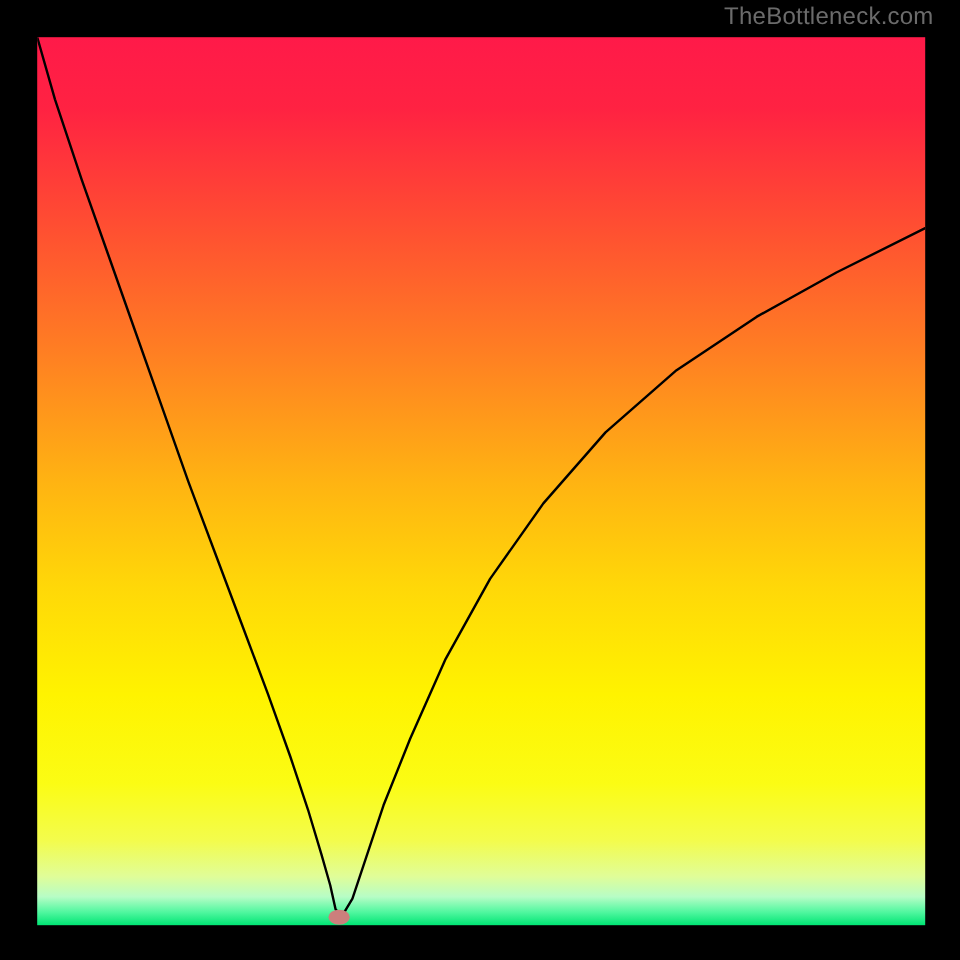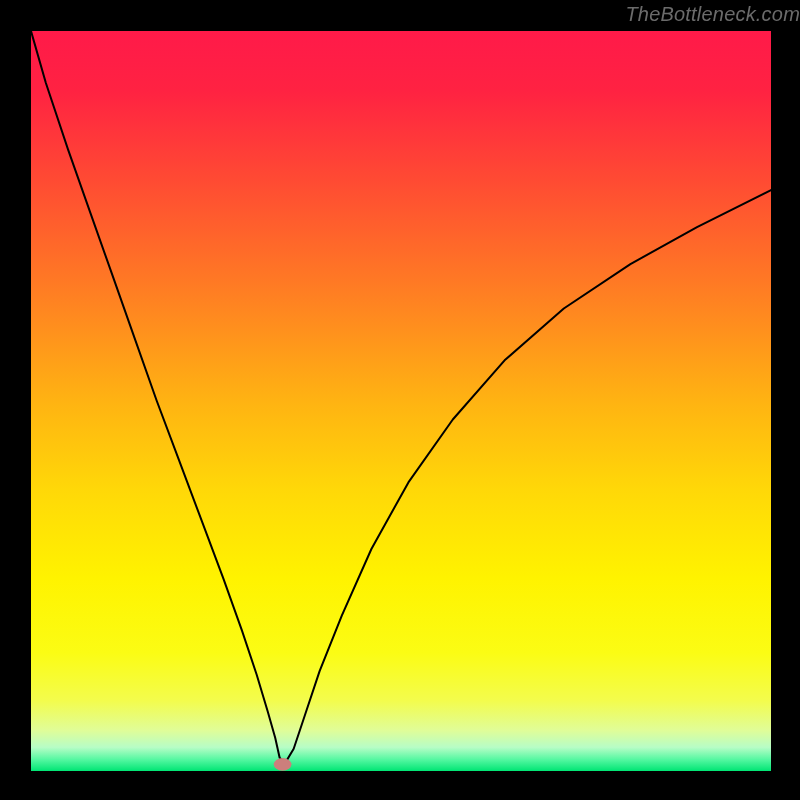--- a/index.html
+++ b/index.html
@@ -43,15 +43,15 @@
 <div class="stage">
 
   <div class="plot-area" id="plot-area" style="left: 31px; top: 31px; width: 740px; height: 740px;">
     <div class="gradient-fill" id="gradient-fill" style="background: linear-gradient(rgb(255, 26, 73) 0%, rgb(255, 34, 66) 8%, rgb(255, 74, 51) 20%, rgb(255, 125, 35) 35%, rgb(255, 179, 18) 50%, rgb(255, 216, 8) 62%, rgb(255, 243, 0) 74%, rgb(251, 252, 20) 84%, rgb(243, 252, 77) 90.5%, rgb(224, 253, 152) 94.5%, rgb(183, 253, 198) 96.8%, rgb(82, 247, 160) 98.5%, rgb(0, 229, 116) 100%);"></div>
     <svg class="curve" id="curve-svg" viewBox="0 0 100 100" preserveAspectRatio="none">
       <path id="curve-path" fill="none" stroke-linecap="round" stroke-linejoin="round" d="M 0.000 0.000 L 2.000 7.000 L 5.000 16.000 L 8.000 24.500 L 11.000 33.000 L 14.000 41.500 L 17.000 50.000 L 20.000 58.000 L 23.000 66.000 L 26.000 74.000 L 28.500 81.000 L 30.500 87.000 L 32.000 92.000 L 33.000 95.500 L 33.600 98.200 L 34.300 99.000 L 35.500 97.000 L 37.000 92.500 L 39.000 86.500 L 42.000 79.000 L 46.000 70.000 L 51.000 61.000 L 57.000 52.500 L 64.000 44.500 L 72.000 37.500 L 81.000 31.500 L 90.000 26.500 L 100.000 21.500" stroke="#000000" stroke-width="0.2703" vector-effect="non-scaling-stroke" style="stroke-width: 2px;"></path>
       <ellipse id="curve-marker" cx="34.000" cy="99.100" rx="1.2" ry="0.85" fill="#cc7f7c"></ellipse>
     </svg>
   </div>
 
-  <div class="watermark" id="watermark" style="right: 0; top: 3px; font-style: italic;">TheBottleneck.com</div>
+  <div class="watermark" id="watermark" style="right: 22px; top: 3px;">TheBottleneck.com</div>
 
 </div>
 
 </body></html>

